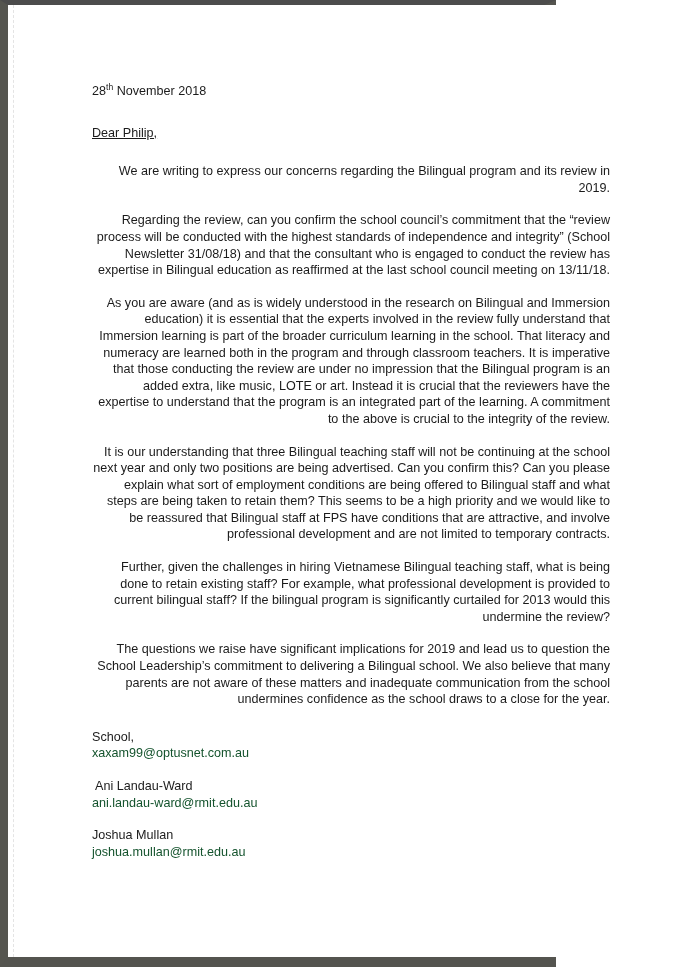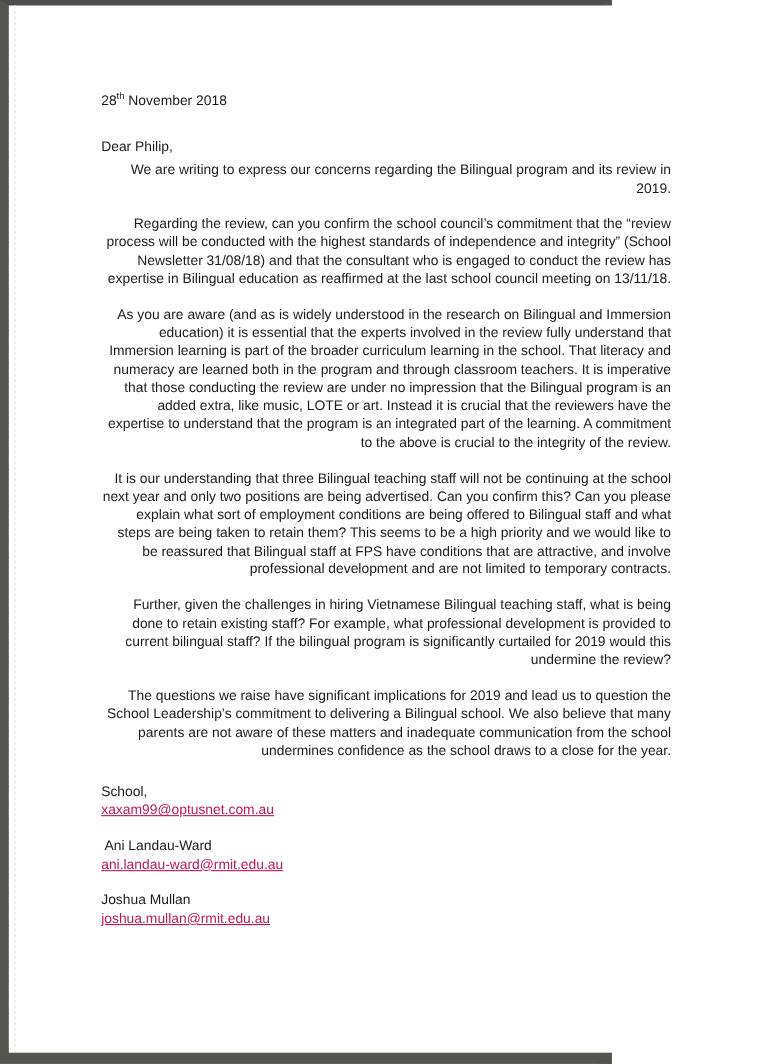--- a/index.html
+++ b/index.html
@@ -65,61 +65,61 @@
   .date-line {
     margin: 0 0 25px 0;
   }
   sup {
     font-size: 0.68em;
     vertical-align: super;
     line-height: 0;
   }
 
   .salutation {
-    margin: 0 0 5px 0;
+    margin: 0 0 22px 0;
+    text-decoration: underline;
   }
 
   .block-gap-lg {
     margin-bottom: 21px;
   }
 
   
   .sig-group {
     margin: 0 0 16px 0;
   }
   .sig-line {
     margin: 0;
   }
   .sig-line.indent {
     padding-left: 3px;
   }
   .email-link {
-    color: #be185d;
-    text-decoration: underline;
+    color: #14532d;
     cursor: pointer;
   }
 </style>
 </head>
 <body>
 
 <div id="page-frame">
   <div id="page-sheet">
     <div id="margin-guide"></div>
 
     <div id="letter">
 
       <p class="date-line"><span>28</span><sup>th</sup><span> November 2018</span></p>
 
       <p class="salutation">Dear Philip,</p>
 
       <p class="para">We are writing to express our concerns regarding the Bilingual program and its review in 2019.</p>
       <p class="para">Regarding the review, can you confirm the school council’s commitment that the “review process will be conducted with the highest standards of independence and integrity” (School Newsletter 31/08/18) and that the consultant who is engaged to conduct the review has expertise in Bilingual education as reaffirmed at the last school council meeting on 13/11/18.</p>
       <p class="para">As you are aware (and as is widely understood in the research on Bilingual and Immersion education) it is essential that the experts involved in the review fully understand that Immersion learning is part of the broader curriculum learning in the school. That literacy and numeracy are learned both in the program and through classroom teachers. It is imperative that those conducting the review are under no impression that the Bilingual program is an added extra, like music, LOTE or art. Instead it is crucial that the reviewers have the expertise to understand that the program is an integrated part of the learning. A commitment to the above is crucial to the integrity of the review.</p>
       <p class="para">It is our understanding that three Bilingual teaching staff will not be continuing at the school next year and only two positions are being advertised. Can you confirm this? Can you please explain what sort of employment conditions are being offered to Bilingual staff and what steps are being taken to retain them? This seems to be a high priority and we would like to be reassured that Bilingual staff at FPS have conditions that are attractive, and involve professional development and are not limited to temporary contracts.</p>
-      <p class="para">Further, given the challenges in hiring Vietnamese Bilingual teaching staff, what is being done to retain existing staff? For example, what professional development is provided to current bilingual staff? If the bilingual program is significantly curtailed for 2019 would this undermine the review?</p>
+      <p class="para">Further, given the challenges in hiring Vietnamese Bilingual teaching staff, what is being done to retain existing staff? For example, what professional development is provided to current bilingual staff? If the bilingual program is significantly curtailed for 2013 would this undermine the review?</p>
       <p class="para block-gap-lg">The questions we raise have significant implications for 2019 and lead us to question the School Leadership’s commitment to delivering a Bilingual school. We also believe that many parents are not aware of these matters and inadequate communication from the school undermines confidence as the school draws to a close for the year.</p>
 
       <div class="sig-group">
         <p class="sig-line">School,</p>
         <p class="sig-line"><a class="email-link">xaxam99@optusnet.com.au</a></p>
       </div>
 
       <div class="sig-group">
         <p class="sig-line indent">Ani Landau-Ward</p>
         <p class="sig-line"><a class="email-link">ani.landau-ward@rmit.edu.au</a></p>

